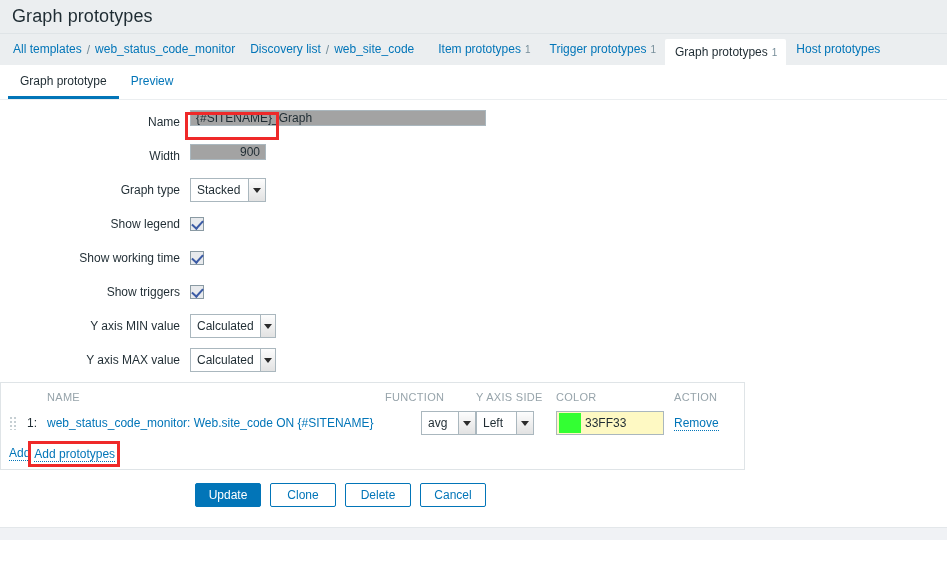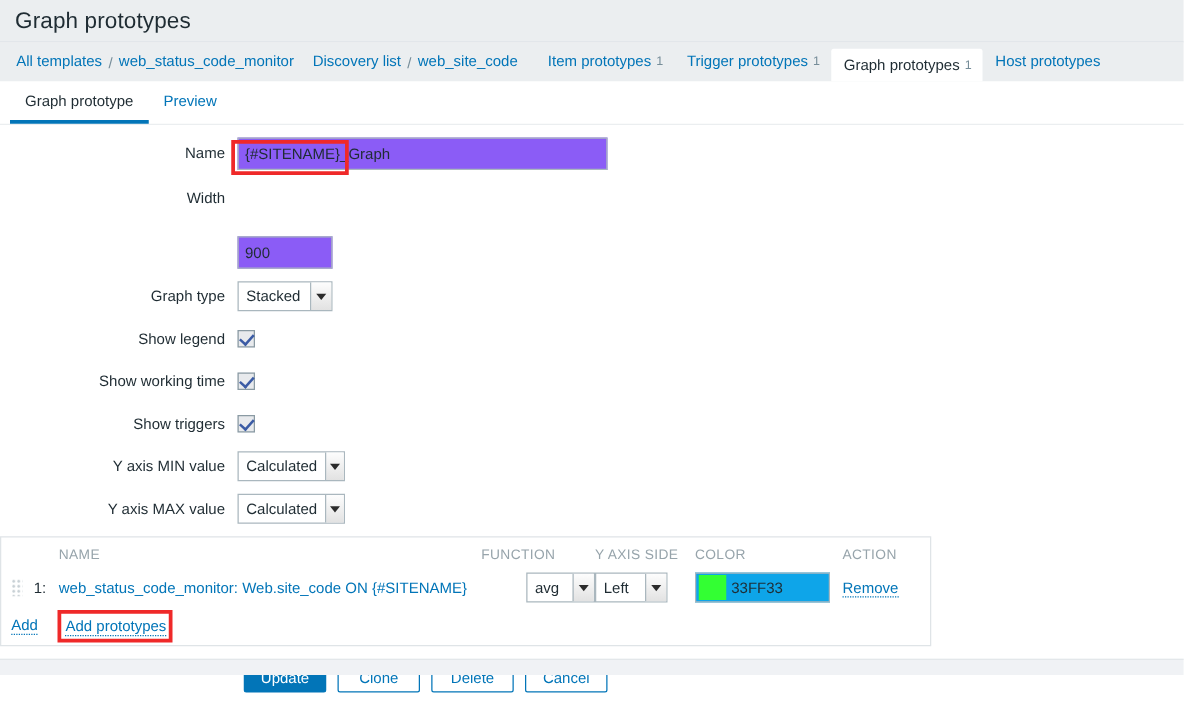--- a/index.html
+++ b/index.html
@@ -131,29 +131,29 @@
     font-size: 12px;
     color: #1f2c33;
     line-height: 24px;
     flex: 0 0 190px;
   }
   .fctl { position: relative; }
 
   input.txt {
     height: 16px;
     border: 1px solid #aab7be;
-    background: #8b5cf6;
+    background: #a3a3a3;
     font-family: "Liberation Sans", sans-serif;
     font-size: 12px;
     color: #1f2c33;
-    padding: 12px 5px;
+    padding: 0 5px;
     outline: none;
   }
   input.txt.name { width: 296px; }
-  input.txt.num  { width: 76px; text-align: left; margin-top: 43px; }
+  input.txt.num  { width: 76px; text-align: right; }
 
   
   .sel {
     display: inline-flex;
     align-items: stretch;
     height: 24px;
     border: 1px solid #aab7be;
     background: #fff;
     font-size: 12px;
     cursor: pointer;
@@ -262,21 +262,21 @@
     color: #0275b8;
     font-size: 12px;
     text-decoration: none;
     cursor: pointer;
   }
 
   .color-field {
     display: inline-flex;
     align-items: center;
     border: 1px solid #aab7be;
-    background: #0ea5e9;
+    background: #fef9c3;
     height: 24px;
     width: 108px;
     padding: 0;
   }
   .color-swatch {
     width: 22px;
     height: 20px;
     margin: 1px 4px 1px 2px;
     display: inline-block;
   }
@@ -297,21 +297,21 @@
     align-items: center;
     gap: 0px;
     position: relative;
   }
   .add-link {
     color: #0275b8;
     font-size: 12px;
     text-decoration: none;
     border-bottom: 1px dotted #0275b8;
     cursor: pointer;
-    margin-right: 22px;
+    margin-right: 4px;
   }
   .add-proto-wrap { position: relative; display: inline-block; }
 
   
   .redbox {
     position: absolute;
     border: 3px solid #ef2929;
     pointer-events: none;
     box-sizing: border-box;
   }

